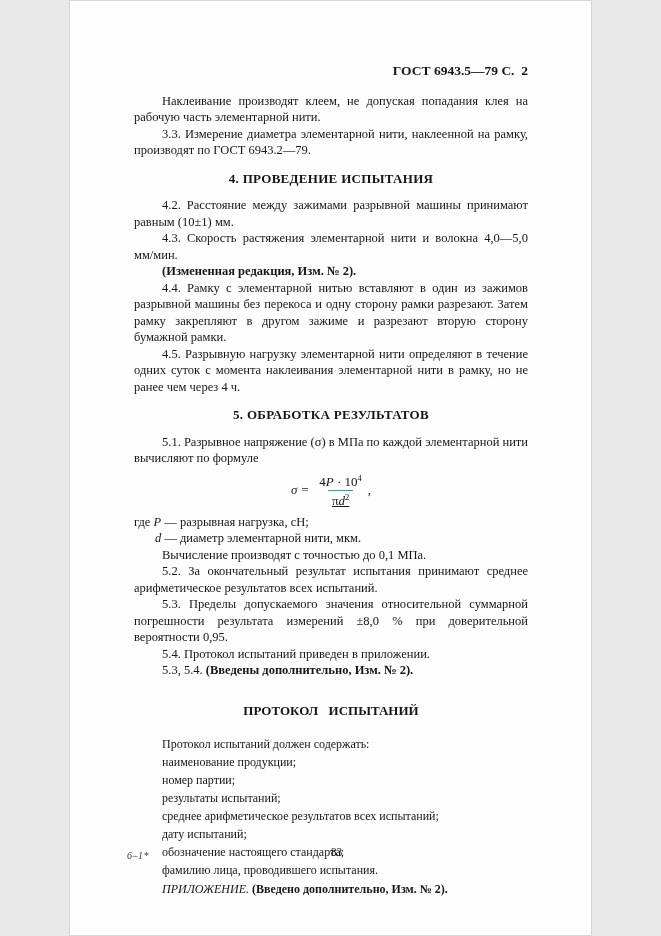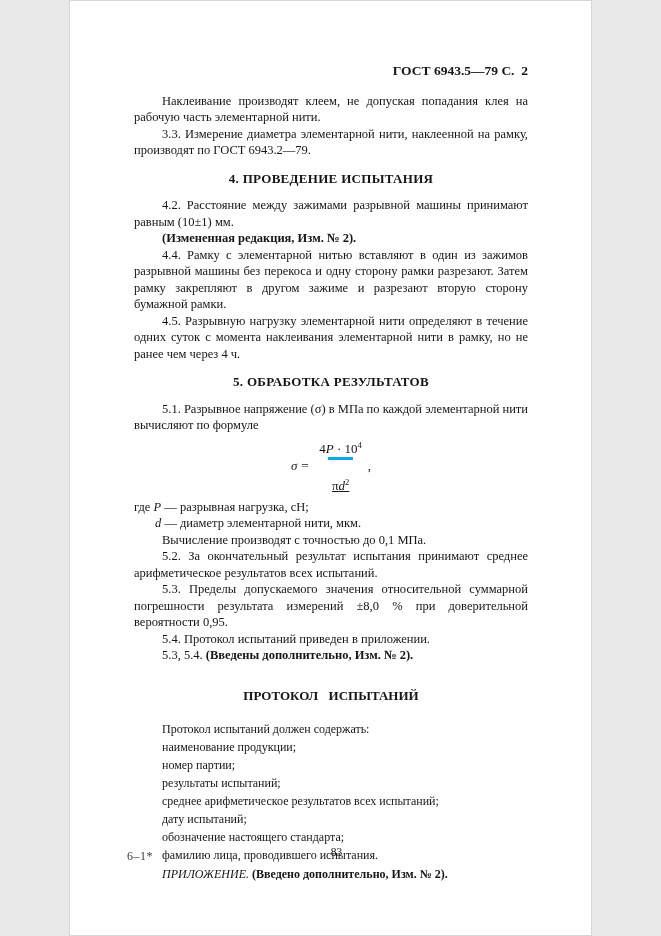--- a/index.html
+++ b/index.html
@@ -47,21 +47,21 @@
     margin: 7px 0 6px 0;
     font-size: 13px;
   }
   .frac {
     display: inline-flex;
     flex-direction: column;
     align-items: center;
     margin: 0 2px 0 6px;
     line-height: 15px;
   }
-  .frac .den { border-top: 3px solid #0ea5e9; padding: 18px 4px 0 4px; text-decoration: underline; }
+  .frac .den { border-top: 1px solid #0ea5e9; padding: 2px 4px 0 4px; text-decoration: underline; }
   .frac .num { padding: 0 4px 1px 4px; }
   .var { font-style: italic; }
   sup { font-size: 8.5px; line-height: 0; }
   .where-line { text-align: left; }
   .where-line.second { padding-left: 21px; }
   .appendix-label {
     text-align: right;
     font-style: italic;
     margin-top: 16px;
     font-size: 12.5px;
@@ -81,23 +81,24 @@
     line-height: 18px;
     font-size: 12px;
   }
   .appendix-final { margin-top: 1px; }
   .appendix-final .it { font-style: italic; }
   .appendix-final .bd { font-weight: bold; }
   .footer-sig {
     position: absolute;
     left: 57px;
     top: 847px;
-    font-size: 12px;
+    font-size: 10px;
     color: #3a3a3a;
     letter-spacing: 0.5px;
+    font-style: italic;
   }
   .page-number {
     position: absolute;
     left: 12px;
     right: 0;
     top: 843px;
     text-align: center;
     font-size: 11.5px;
   }
 </style>
@@ -108,20 +109,21 @@
   <div class="content">
 
     <div class="doc-header">ГОСТ 6943.5—79 С.  2</div>
 
     <p class="body-par">Наклеивание производят клеем, не допуская попадания клея на рабочую часть элементарной нити.</p>
     <p class="body-par">3.3. Измерение  диаметра элементарной нити, наклеенной на рамку, производят по ГОСТ 6943.2—79.</p>
 
     <div class="sec-heading">4. ПРОВЕДЕНИЕ ИСПЫТАНИЯ</div>
 
     <p class="body-par">4.2. Расстояние между зажимами разрывной машины принимают равным (10±1) мм.</p>
+    <p class="body-par">4.3. Скорость растяжения элементарной нити и волокна 4,0—5,0 мм/мин.</p>
     <p class="body-par bold">(Измененная редакция, Изм. № 2).</p>
     <p class="body-par">4.4. Рамку с элементарной нитью вставляют в один из зажимов разрывной машины без перекоса и одну сторону рамки разрезают. Затем рамку закрепляют в другом зажиме и разрезают вторую сторону бумажной рамки.</p>
     <p class="body-par">4.5. Разрывную нагрузку элементарной нити определяют в течение одних суток с момента наклеивания элементарной нити в рамку, но не ранее чем через 4 ч.</p>
 
     <div class="sec-heading">5. ОБРАБОТКА РЕЗУЛЬТАТОВ</div>
 
     <p class="body-par">5.1. Разрывное напряжение (σ) в МПа по каждой элементарной нити вычисляют по формуле</p>
 
     <div class="formula-row">
       <span><span class="var">σ = </span></span>

